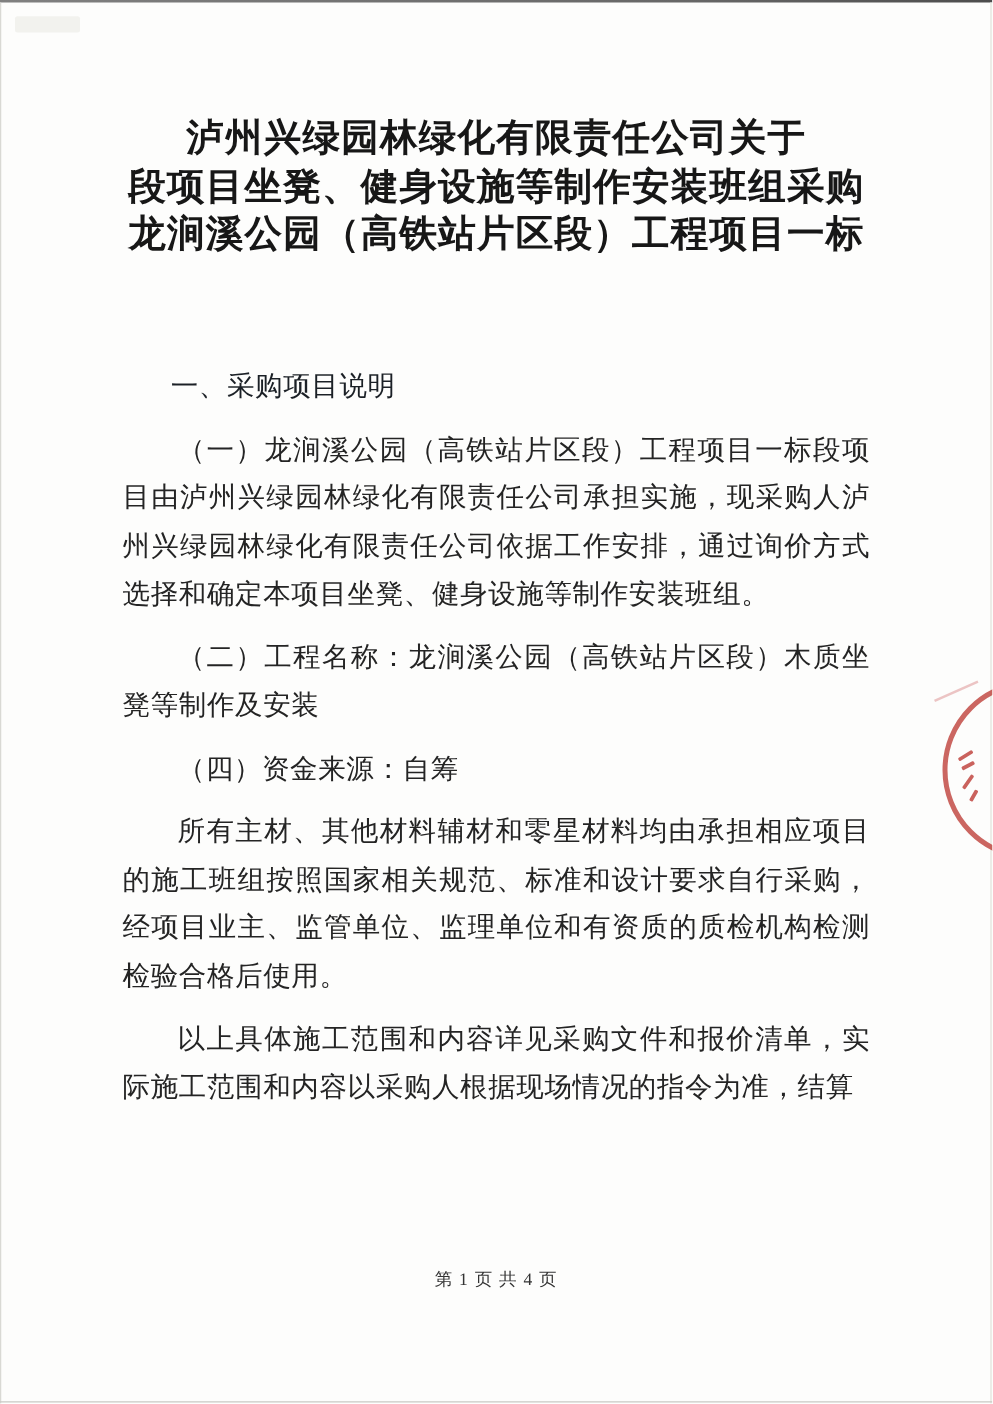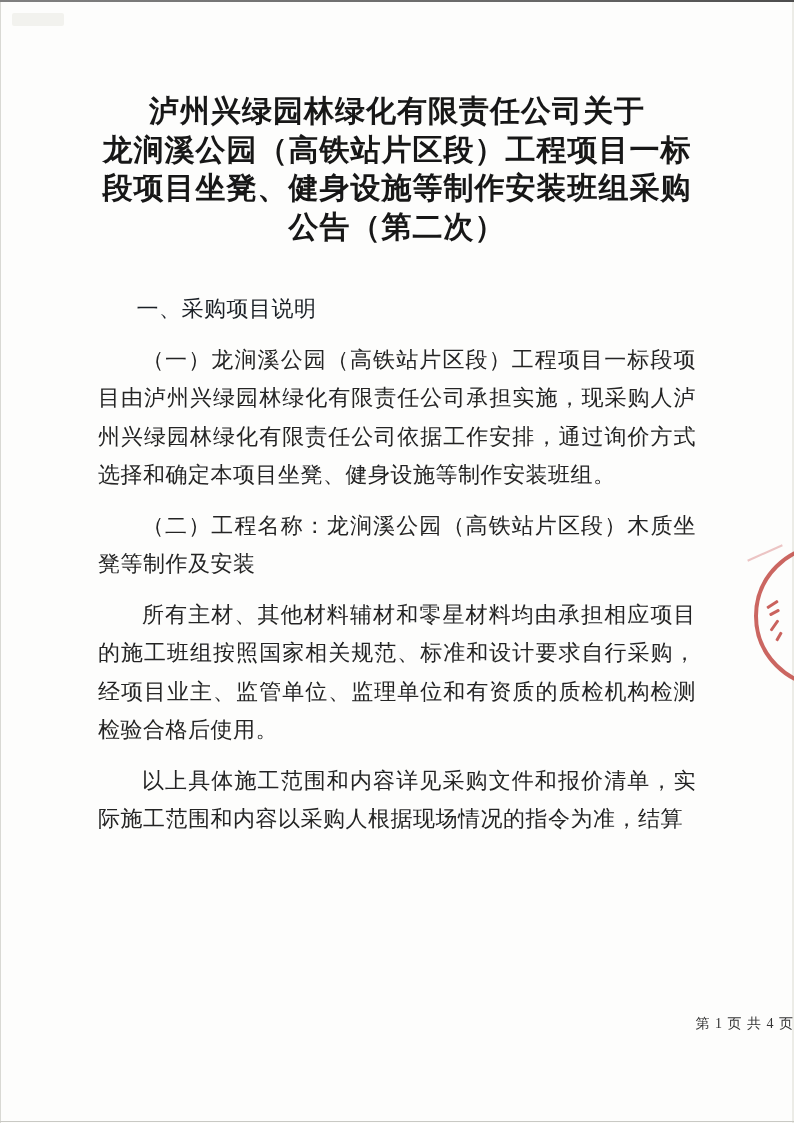--- a/index.html
+++ b/index.html
@@ -87,21 +87,21 @@
   }
   .para {
     margin: 12px;
     text-indent: 2em;
   }
   
   .footer {
     position: absolute;
     top: 1015px;
     left: 0; right: 0;
-    text-align: right;
+    text-align: center;
     font-size: 14px;
     letter-spacing: 1px;
     color: #333333;
   }
   
   .seal-circle {
     position: absolute;
     left: 754px;
     top: 544px;
     width: 144px;
@@ -133,29 +133,29 @@
 <div class="page">
 
   <div class="scan-edge-top"></div>
   <div class="scan-edge-left"></div>
   <div class="scan-edge-right"></div>
   <div class="scan-edge-bottom"></div>
   <div class="scan-smudge-topleft"></div>
 
   <div class="title-block">
     <div>泸州兴绿园林绿化有限责任公司关于</div>
+    <div>段项目坐凳、健身设施等制作安装班组采购</div>
     <div>龙涧溪公园（高铁站片区段）工程项目一标</div>
-    <div>段项目坐凳、健身设施等制作安装班组采购</div>
-    <div>公告（第二次）</div>
   </div>
 
   <div class="body-block">
     <p class="section-heading">一、采购项目说明</p>
     <p class="para">（一）龙涧溪公园（高铁站片区段）工程项目一标段项目由泸州兴绿园林绿化有限责任公司承担实施，现采购人泸州兴绿园林绿化有限责任公司依据工作安排，通过询价方式选择和确定本项目坐凳、健身设施等制作安装班组。</p>
     <p class="para">（二）工程名称：龙涧溪公园（高铁站片区段）木质坐凳等制作及安装</p>
+    <p class="para">（四）资金来源：自筹</p>
     <p class="para">所有主材、其他材料辅材和零星材料均由承担相应项目的施工班组按照国家相关规范、标准和设计要求自行采购，经项目业主、监管单位、监理单位和有资质的质检机构检测检验合格后使用。</p>
     <p class="para">以上具体施工范围和内容详见采购文件和报价清单，实际施工范围和内容以采购人根据现场情况的指令为准，结算</p>
   </div>
 
   <div class="seal-circle"></div>
   <div class="seal-frag f1"></div>
   <div class="seal-frag f2"></div>
   <div class="seal-frag f3"></div>
   <div class="seal-frag f4"></div>
   <div class="seal-streak"></div>

